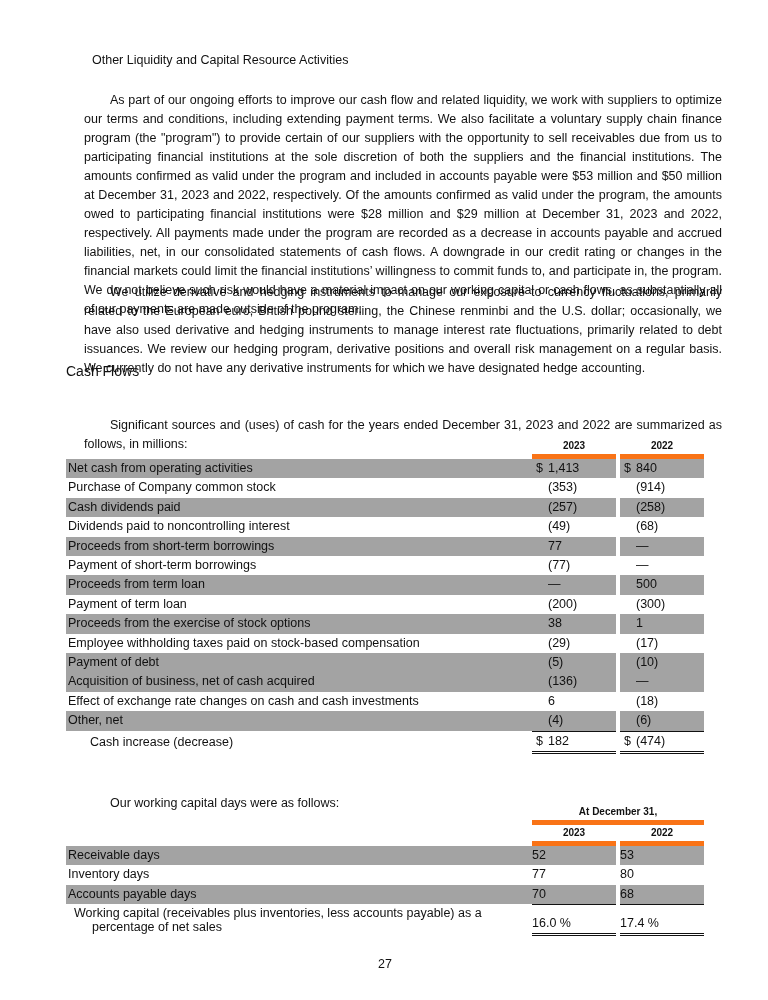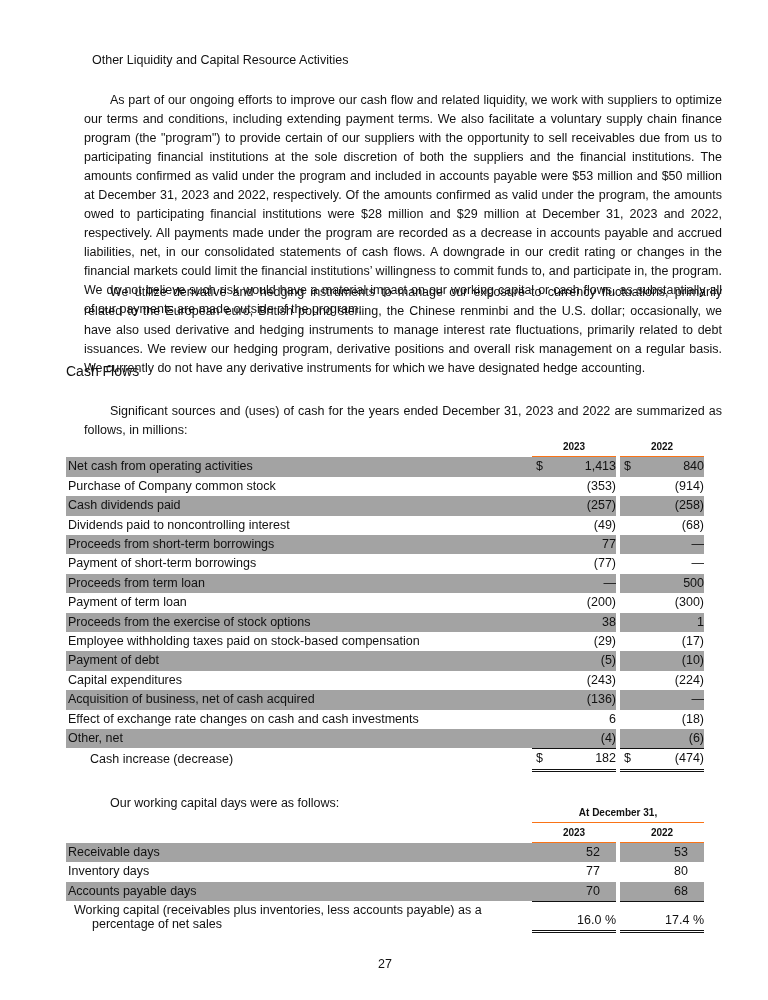--- a/index.html
+++ b/index.html
@@ -9,37 +9,37 @@
   }
   .page { position: absolute; left: 66px; top: 0; width: 638px; }
   .heading-underline { position: absolute; top: 53px; left: 26px; font-size: 12.5px; }
   .para {
     position: absolute; left: 0; width: 638px; text-align: justify; line-height: 19px;
     text-indent: 26px; margin: 18px;
   }
   .p1 { top: 73px; }
   .p2 { top: 265px; }
   .section-title { position: absolute; top: 363px; left: 0; font-weight: normal; font-size: 14px; }
-  .p3 { top: 384px; }
+  .p3 { top: 398px; }
 
   table.cf {
     position: absolute; left: 0; width: 638px; border-collapse: separate; border-spacing: 0;
     font-size: 12.5px;
   }
   table.cf td, table.cf th { padding: 0; height: 19.4px; line-height: 19.4px; }
   table.cf tr.hl td { background: #a3a3a3; }
   .lbl { padding-left: 2px !important; }
   .lbl.indent { padding-left: 24px !important; }
   .colhdr { font-size: 10px; font-weight: bold; text-align: center; line-height: 16px !important; height: 16px !important; }
-  .num { text-align: right; }
+  .num { text-align: left; }
   .cur { text-align: left; padding-left: 4px !important; }
   .gap { width: 4px; background: transparent !important; }
   .b-top td.c { border-top: 1px solid #111; }
   .b-double td.c { border-bottom: 3px double #111; }
-  .hdr-line { border-bottom: 1px solid #f97316; }
+  .hdr-line { border-bottom: 5px solid #f97316; }
   .pagenum { position: absolute; top: 957px; left: 0; width: 638px; text-align: center; font-size: 12.5px; }
   .p4 { top: 776px; }
   .wc-label { line-height: 14px !important; padding-top: 2px !important; padding-bottom: 2px !important; }
 </style>
 </head>
 <body>
 
 <div class="page">
   <div class="heading-underline">Other Liquidity and Capital Resource Activities</div>
   <p class="para p1">As part of our ongoing efforts to improve our cash flow and related liquidity, we work with suppliers to optimize our terms and conditions, including extending payment terms. We also facilitate a voluntary supply chain finance program (the "program") to provide certain of our suppliers with the opportunity to sell receivables due from us to participating financial institutions at the sole discretion of both the suppliers and the financial institutions. The amounts confirmed as valid under the program and included in accounts payable were $53 million and $50 million at December 31, 2023 and 2022, respectively. Of the amounts confirmed as valid under the program, the amounts owed to participating financial institutions were $28 million and $29 million at December 31, 2023 and 2022, respectively. All payments made under the program are recorded as a decrease in accounts payable and accrued liabilities, net, in our consolidated statements of cash flows.  A downgrade in our credit rating or changes in the financial markets could limit the financial institutions’ willingness to commit funds to, and participate in, the program. We do not believe such risk would have a material impact on our working capital or cash flows, as substantially all of our payments are made outside of the program.</p>
@@ -146,28 +146,20 @@
           <td class="num c">(17)</td>
         </tr>
         <tr class="hl">
           <td class="lbl">Payment of debt</td>
           <td class="cur c"></td>
           <td class="num c">(5)</td>
           <td class="gap"></td>
           <td class="cur c"></td>
           <td class="num c">(10)</td>
         </tr>
-        <tr>
-          <td class="lbl">Capital expenditures</td>
-          <td class="cur c"></td>
-          <td class="num c">(243)</td>
-          <td class="gap"></td>
-          <td class="cur c"></td>
-          <td class="num c">(224)</td>
-        </tr>
         <tr class="hl">
           <td class="lbl">Acquisition of business, net of cash acquired</td>
           <td class="cur c"></td>
           <td class="num c">(136)</td>
           <td class="gap"></td>
           <td class="cur c"></td>
           <td class="num c">—</td>
         </tr>
         <tr>
           <td class="lbl">Effect of exchange rate changes on cash and cash investments</td>

